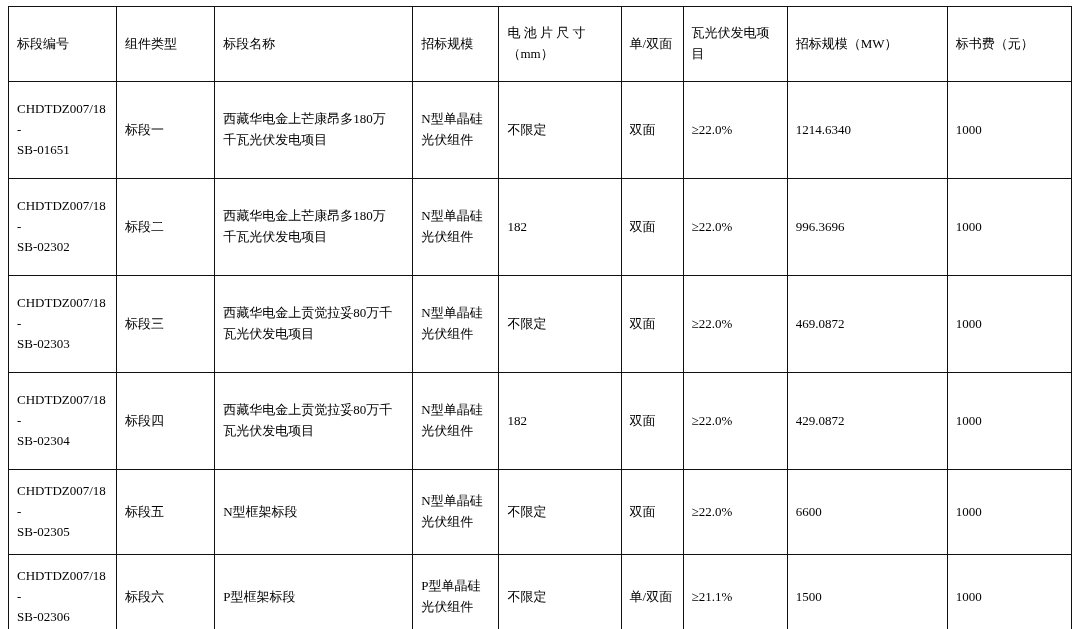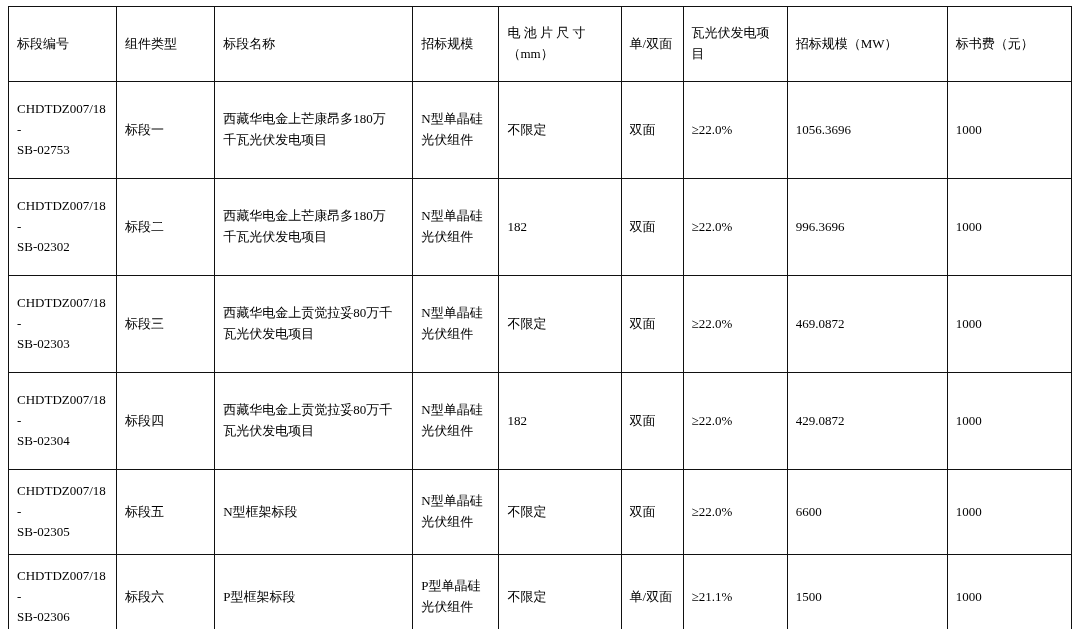--- a/index.html
+++ b/index.html
@@ -98,35 +98,35 @@
         <td>单/双面</td>
         <td>瓦光伏发电项目</td>
         <td>招标规模（MW）</td>
         <td>标书费（元）</td>
       </tr>
     </thead>
     <tbody>
       <tr class="row-tall">
         <td class="mono-code">
           <span class="two-line">CHDTDZ007/18-</span>
-          <span class="two-line">SB-02753</span>
+          <span class="two-line">SB-01651</span>
         </td>
         <td>标段一</td>
         <td>
           <span class="two-line">西藏华电金上芒康昂多180万</span>
           <span class="two-line">千瓦光伏发电项目</span>
         </td>
         <td>
           <span class="two-line">N型单晶硅</span>
           <span class="two-line">光伏组件</span>
         </td>
         <td>不限定</td>
         <td>双面</td>
         <td>≥22.0%</td>
-        <td>1056.3696</td>
+        <td>1214.6340</td>
         <td>1000</td>
       </tr>
 
       <tr class="row-tall">
         <td class="mono-code">
           <span class="two-line">CHDTDZ007/18-</span>
           <span class="two-line">SB-02302</span>
         </td>
         <td>标段二</td>
         <td>

